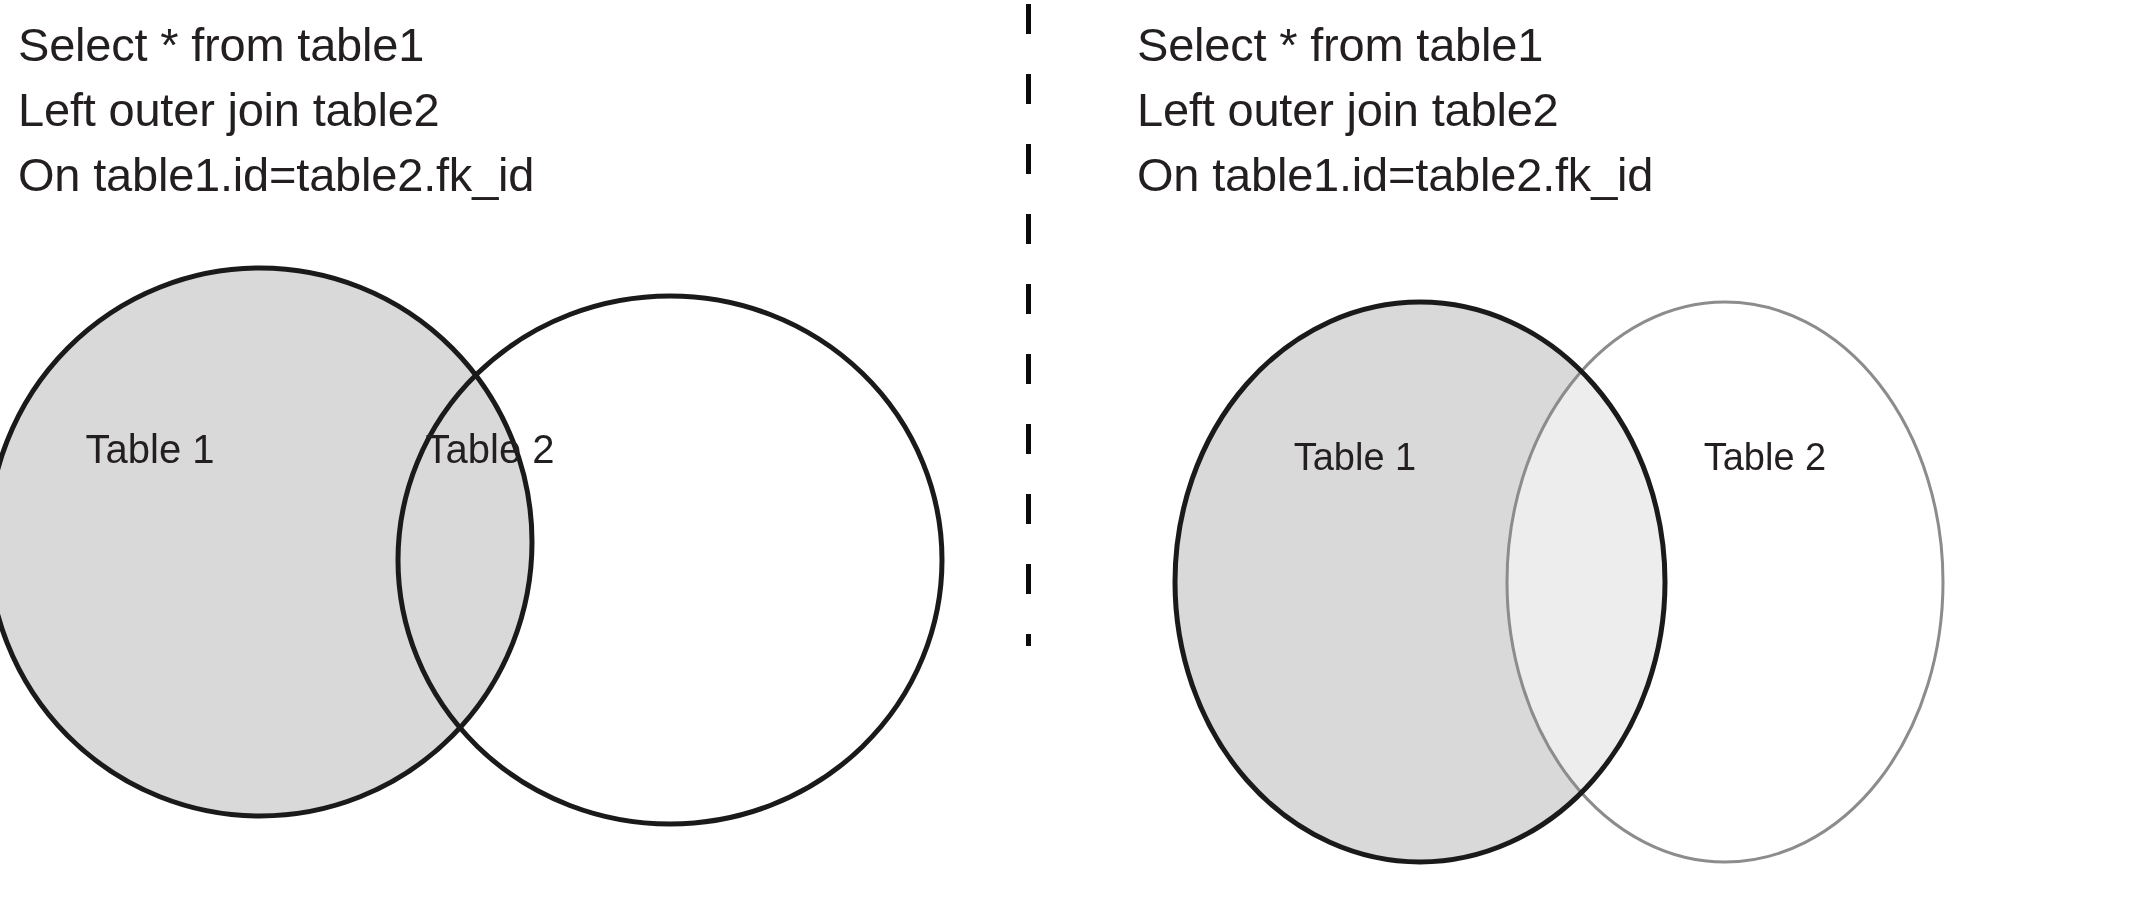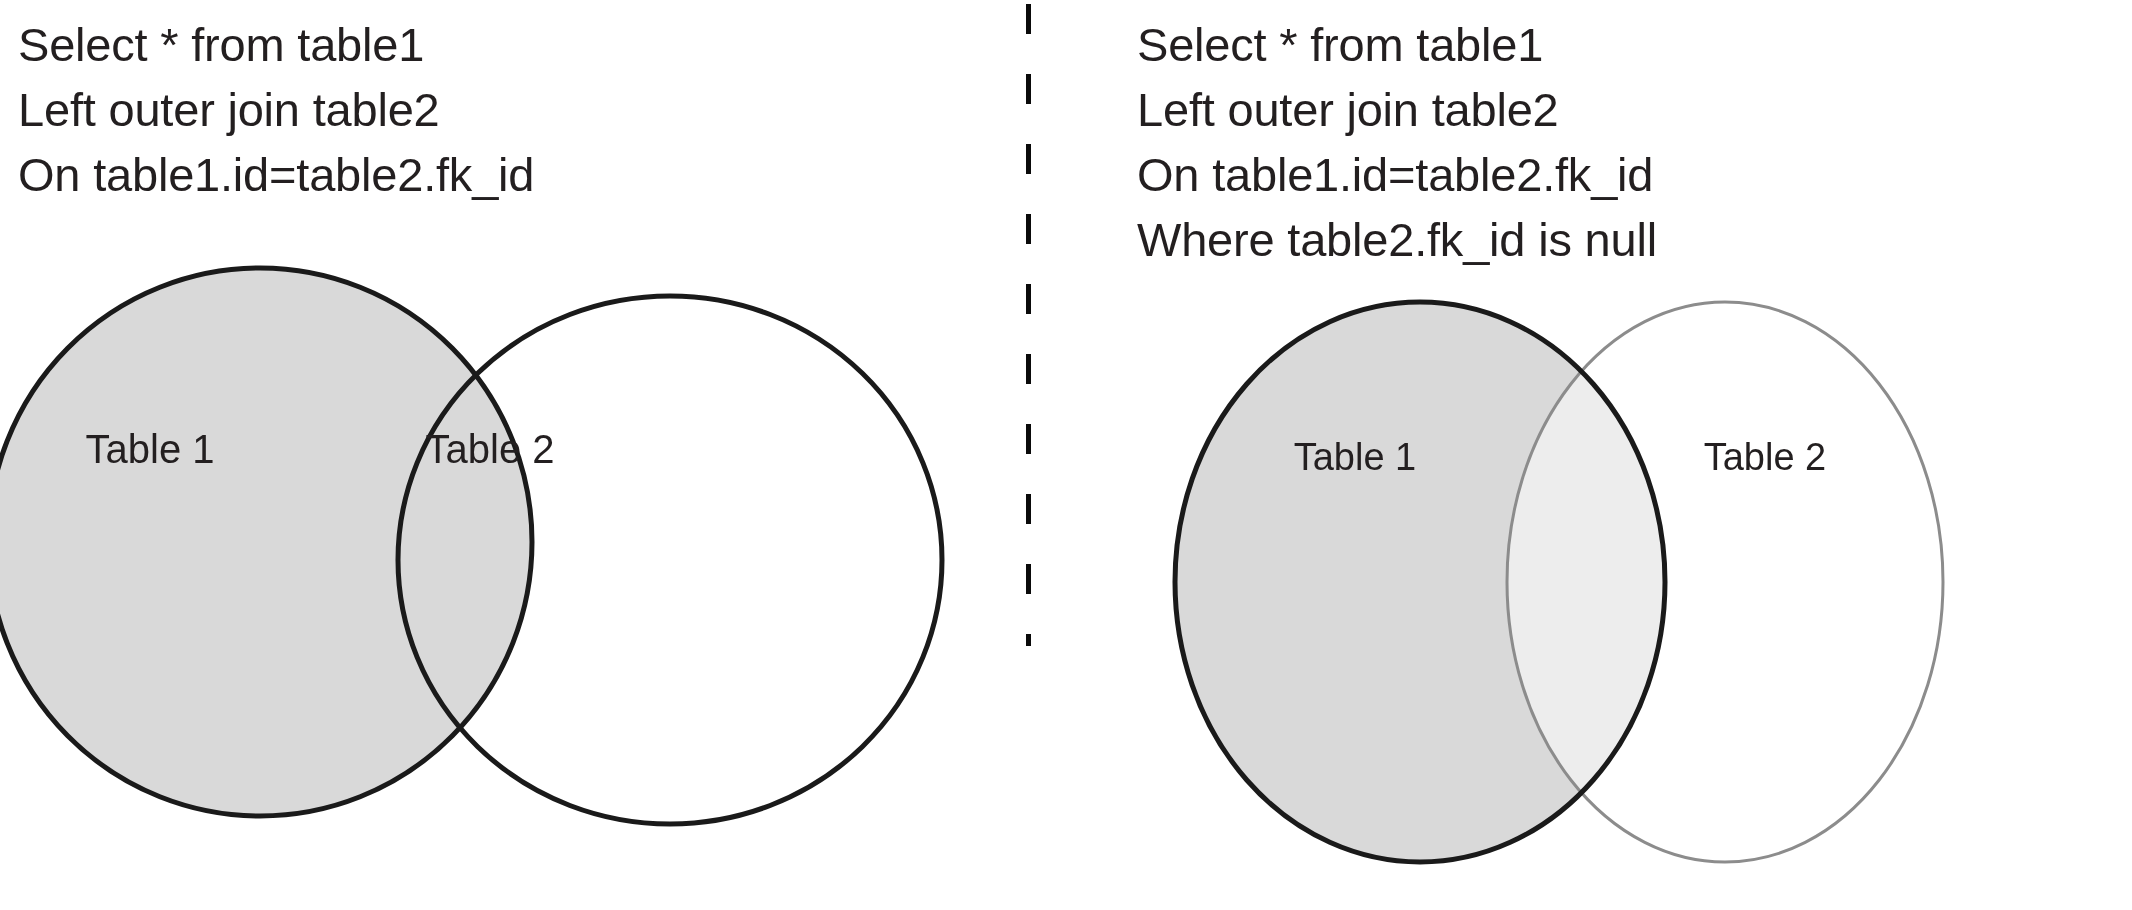--- a/index.html
+++ b/index.html
@@ -131,21 +131,20 @@
   </div>
 
   <div class="divider"></div>
 
   <div class="panel panel-right">
 
     <div class="query-block">
       <div class="query-line">Select * from table1</div>
       <div class="query-line">Left outer join table2</div>
       <div class="query-line">On table1.id=table2.fk_id</div>
-      <div class="query-line">Where table2.fk_id is null</div>
     </div>
   </div>
 
   <div class="venn venn-right">
     <svg width="830" height="600" viewBox="0 0 830 600">
       <defs>
         <clipPath id="clip-r1">
           <ellipse cx="250" cy="300" rx="245" ry="280"></ellipse>
         </clipPath>
       </defs>

